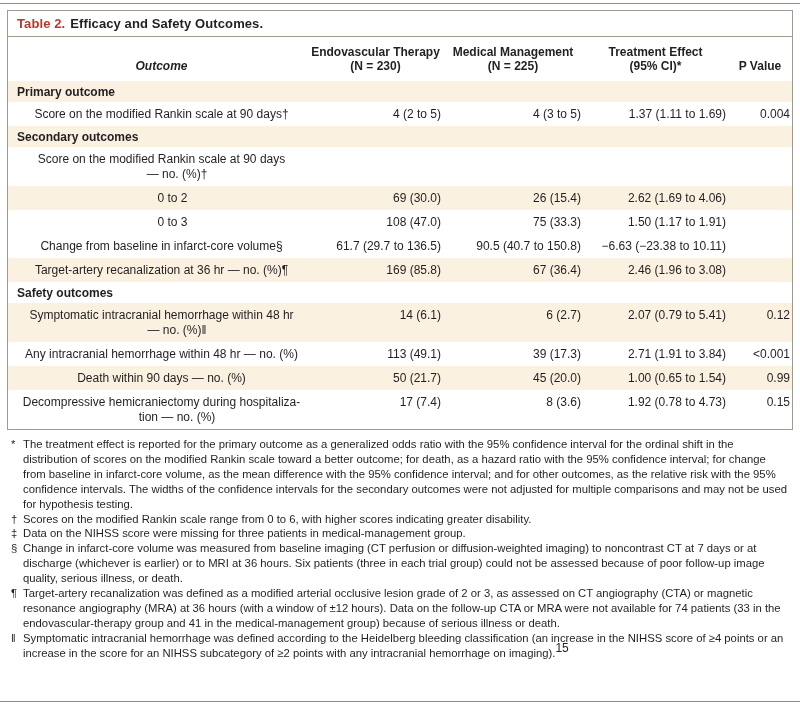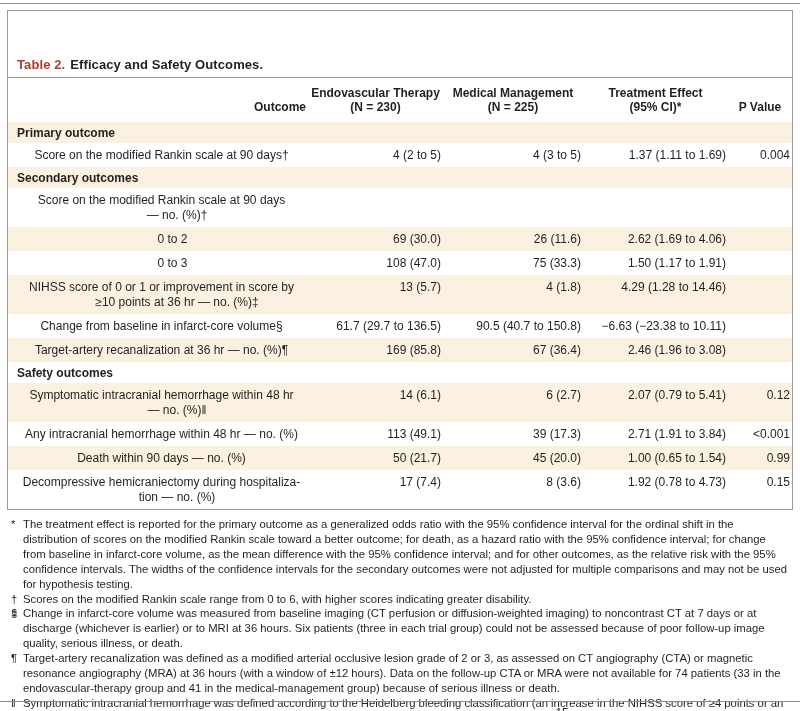--- a/index.html
+++ b/index.html
@@ -10,36 +10,36 @@
     -webkit-font-smoothing:antialiased;
   }
   .rule { height:1px; background:#8f8d86; }
   .top-rule { margin-top:3px; }
   .bottom-rule { position:absolute; left:0; bottom:9px; width:800px; }
 
   .frame { margin:6px 7px 0 7px; border:1px solid #9e9b92; background:#fff; }
   .title-bar {
     padding:5px 9px 5px 9px;
     border-bottom:1px solid #9e9b92;
-    font-size:13px; font-weight:bold; letter-spacing:0.1px;margin-top:41px;
+    font-size:13px; font-weight:bold; letter-spacing:0.1px;
   }
   .title-label { color:#b43a2c; margin-right:5px; }
 
   table.outcomes { width:100%; border-collapse:collapse; font-size:12px; table-layout:fixed; }
   col.c-outcome { width:300px; }
   col.c-endo    { width:135px; }
   col.c-med     { width:140px; }
   col.c-effect  { width:145px; }
   col.c-pval    { width:64px;  }
 
   thead th {
     font-weight:bold; vertical-align:bottom;
     padding:8px 2px 8px 2px; line-height:14px; text-align:center;
   }
-  thead th.outcome-h { text-align:right; padding-left:9px; }
+  thead th.outcome-h { text-align:center; padding-left:9px;font-style:italic; }
 
   tbody tr.shaded { background:#fbf1e1; }
   tbody td { vertical-align:top; }
   .section-cell { font-weight:bold; padding:4px 9px 3px 9px; line-height:14px; }
   .label-cell { padding:5px 2px 4px 9px; line-height:15px;text-align:center; }
   .label-cell.indent { padding-left:31px; }
   .wrap2 { padding-left:31px; }
   .val-cell { text-align:right; padding:5px 2px 4px 2px; line-height:15px; }
 
   .footnotes { margin:7px 10px 0 10px; font-size:11.3px; line-height:14.9px; color:#231f20; }
@@ -107,41 +107,31 @@
           <td class="val-cell"></td>
           <td class="val-cell"></td>
           <td class="val-cell"></td>
           <td class="val-cell"></td>
         </tr>
         <tr class="shaded">
           <td class="label-cell indent">
             <div>0 to 2</div>
           </td>
           <td class="val-cell">69 (30.0)</td>
-          <td class="val-cell">26 (11.6)</td>
+          <td class="val-cell">26 (15.4)</td>
           <td class="val-cell">2.62 (1.69 to 4.06)</td>
           <td class="val-cell"></td>
         </tr>
         <tr>
           <td class="label-cell indent">
             <div>0 to 3</div>
           </td>
           <td class="val-cell">108 (47.0)</td>
           <td class="val-cell">75 (33.3)</td>
           <td class="val-cell">1.50 (1.17 to 1.91)</td>
-          <td class="val-cell"></td>
-        </tr>
-        <tr class="shaded">
-          <td class="label-cell">
-            <div>NIHSS score of 0 or 1 or improvement in score by</div>
-            <div class="wrap2">≥10 points at 36 hr — no. (%)‡</div>
-          </td>
-          <td class="val-cell">13 (5.7)</td>
-          <td class="val-cell">4 (1.8)</td>
-          <td class="val-cell">4.29 (1.28 to 14.46)</td>
           <td class="val-cell"></td>
         </tr>
         <tr>
           <td class="label-cell">
             <div>Change from baseline in infarct-core volume§</div>
           </td>
           <td class="val-cell">61.7 (29.7 to 136.5)</td>
           <td class="val-cell">90.5 (40.7 to 150.8)</td>
           <td class="val-cell">−6.63 (−23.38 to 10.11)</td>
           <td class="val-cell"></td>
@@ -196,19 +186,19 @@
           <td class="val-cell">1.92 (0.78 to 4.73)</td>
           <td class="val-cell">0.15</td>
         </tr>
       </tbody>
   </table>
 </div>
 
 <div class="footnotes">
     <div class="footnote"><span class="fsym">*</span><span>The treatment effect is reported for the primary outcome as a generalized odds ratio with the 95% confidence interval for the ordinal shift in the distribution of scores on the modified Rankin scale toward a better outcome; for death, as a hazard ratio with the 95% confidence interval; for change from baseline in infarct-core volume, as the mean difference with the 95% confidence interval; and for other outcomes, as the relative risk with the 95% confidence intervals. The widths of the confidence intervals for the secondary outcomes were not adjusted for multiple comparisons and may not be used for hypothesis testing.</span></div>
     <div class="footnote"><span class="fsym">†</span><span>Scores on the modified Rankin scale range from 0 to 6, with higher scores indicating greater disability.</span></div>
-    <div class="footnote"><span class="fsym">‡</span></div>
+    <div class="footnote"><span class="fsym">‡</span><span>Data on the NIHSS score were missing for three patients in medical-management group.</span></div>
     <div class="footnote"><span class="fsym">§</span><span>Change in infarct-core volume was measured from baseline imaging (CT perfusion or diffusion-weighted imaging) to noncontrast CT at 7 days or at discharge (whichever is earlier) or to MRI at 36 hours. Six patients (three in each trial group) could not be assessed because of poor follow-up image quality, serious illness, or death.</span></div>
     <div class="footnote"><span class="fsym">¶</span><span>Target-artery recanalization was defined as a modified arterial occlusive lesion grade of 2 or 3, as assessed on CT angiography (CTA) or magnetic resonance angiography (MRA) at 36 hours (with a window of ±12 hours). Data on the follow-up CTA or MRA were not available for 74 patients (33 in the endovascular-therapy group and 41 in the medical-management group) because of serious illness or death.</span></div>
     <div class="footnote"><span class="fsym">‖</span><span>Symptomatic intracranial hemorrhage was defined according to the Heidelberg bleeding classification (an increase in the NIHSS score of ≥4 points or an increase in the score for an NIHSS subcategory of ≥2 points with any intracranial hemorrhage on imaging).</span><span class="fref">15</span></div>
   </div>
 
 <div class="rule bottom-rule"></div>
 
 </body></html>

